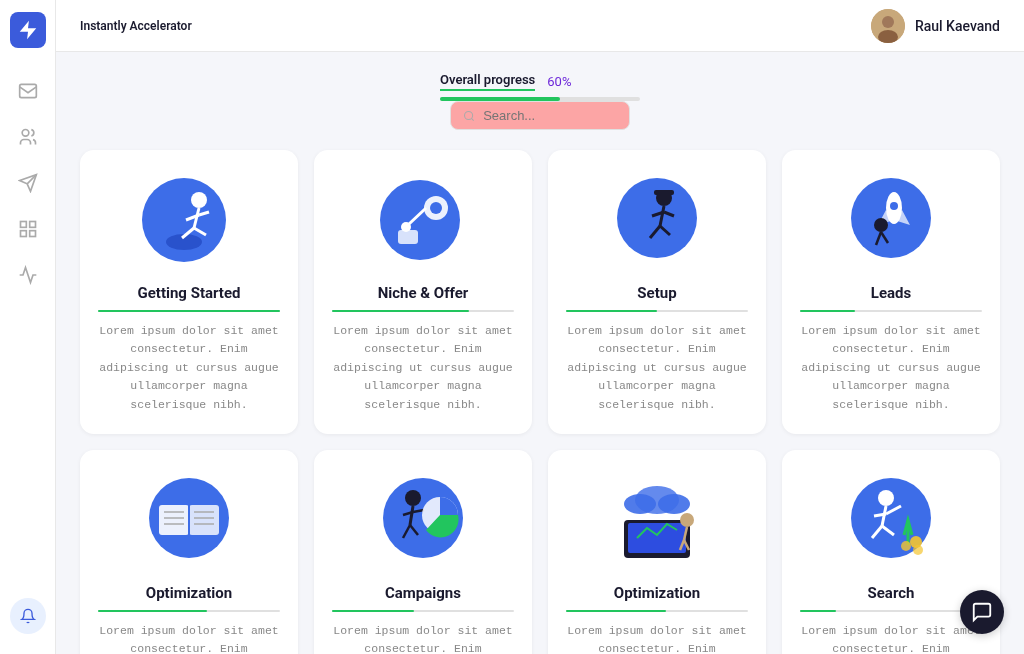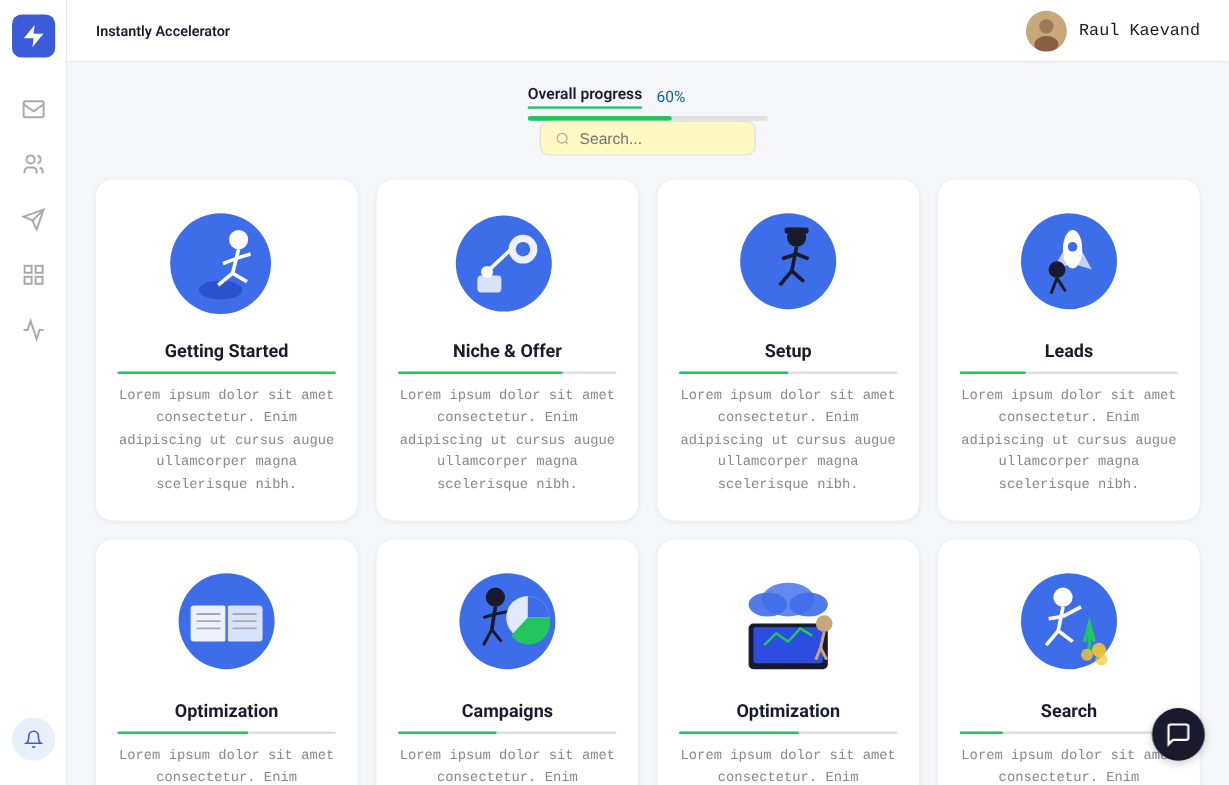--- a/index.html
+++ b/index.html
@@ -74,21 +74,20 @@
     .header-title {
       font-size: 12px;
       font-weight: 600;
       color: #1a1a2e;
     }
     .header-user {
       display: flex;
       align-items: center;
       gap: 10px;
       cursor: pointer;
-      font-family: Liberation Mono, monospace;
     }
     .avatar {
       width: 34px;
       height: 34px;
       border-radius: 50%;
       background: #c8a87a;
       overflow: hidden;
       display: flex;
       align-items: center;
       justify-content: center;
@@ -128,39 +127,39 @@
     }
     .progress-label {
       font-size: 13px;
       font-weight: 600;
       color: #1a1a2e;
       border-bottom: 2px solid #22c55e;
       padding-bottom: 2px;
     }
     .progress-pct {
       font-size: 13px;
-      color: #0369a1;
+      color: #6d28d9;
     }
     .progress-bar-wrap {
       width: 200px;
       height: 4px;
       background: #e0e0e0;
       border-radius: 2px;
     }
     .progress-bar-fill {
       height: 4px;
       background: #22c55e;
       border-radius: 2px;
     }
 
     
     .search-box {
       display: flex;
       align-items: center;
-      background: #fef9c3;
+      background: #fca5a5;
       border: 1px solid #e0e0e0;
       border-radius: 8px;
       padding: 6px 12px;
       gap: 8px;
       width: 180px;
     }
     .search-box input {
       border: none;
       outline: none;
       font-size: 13px;

